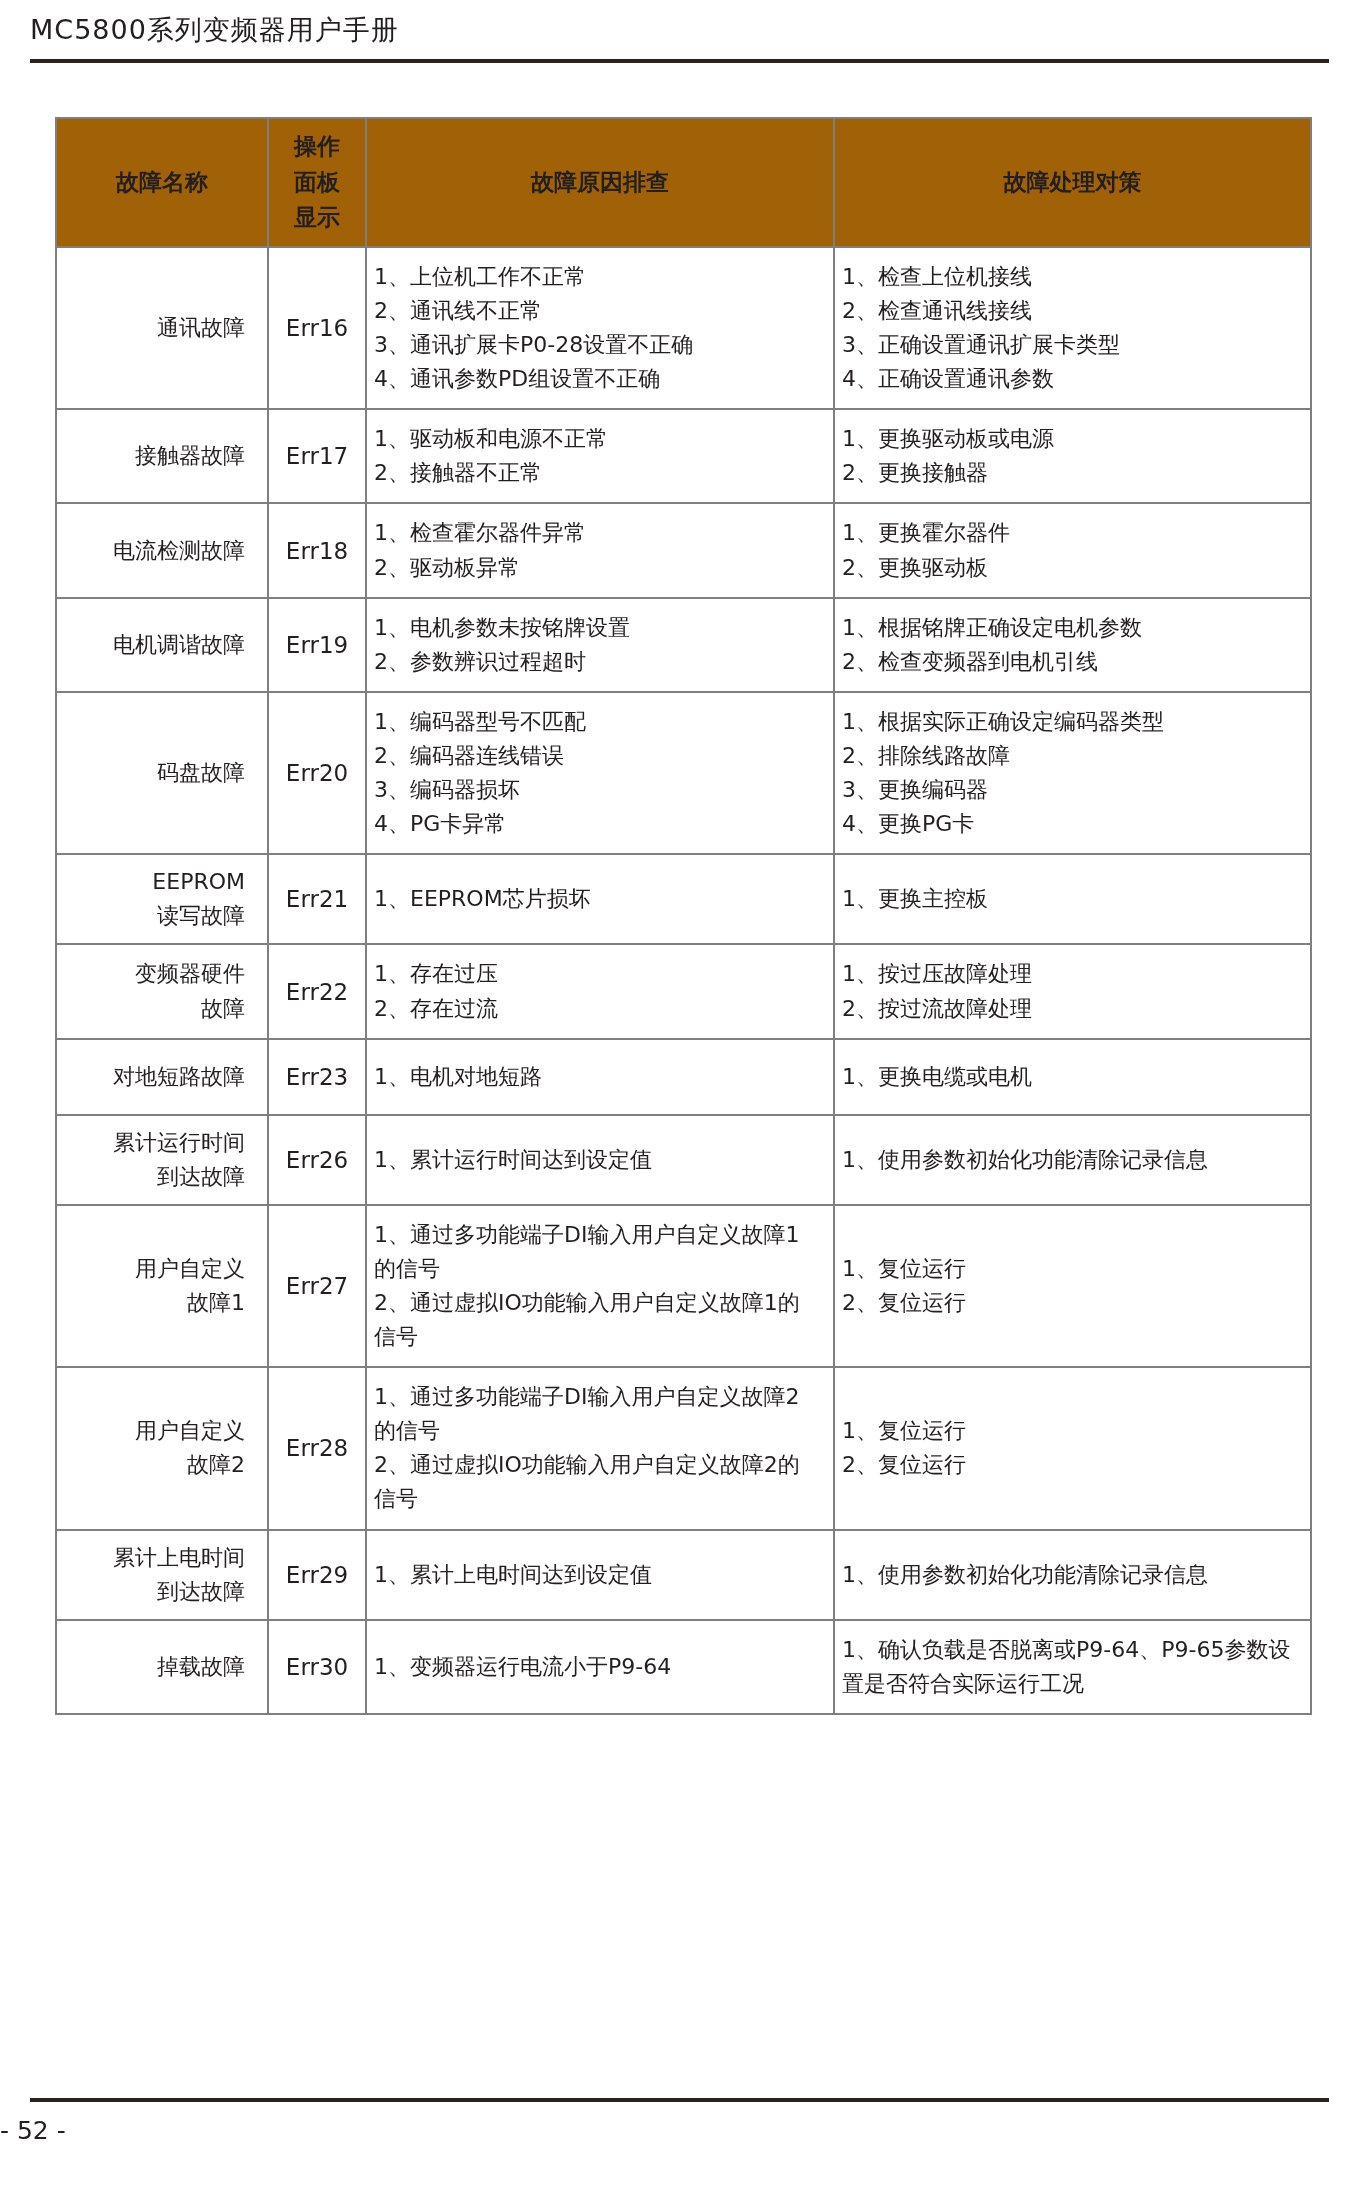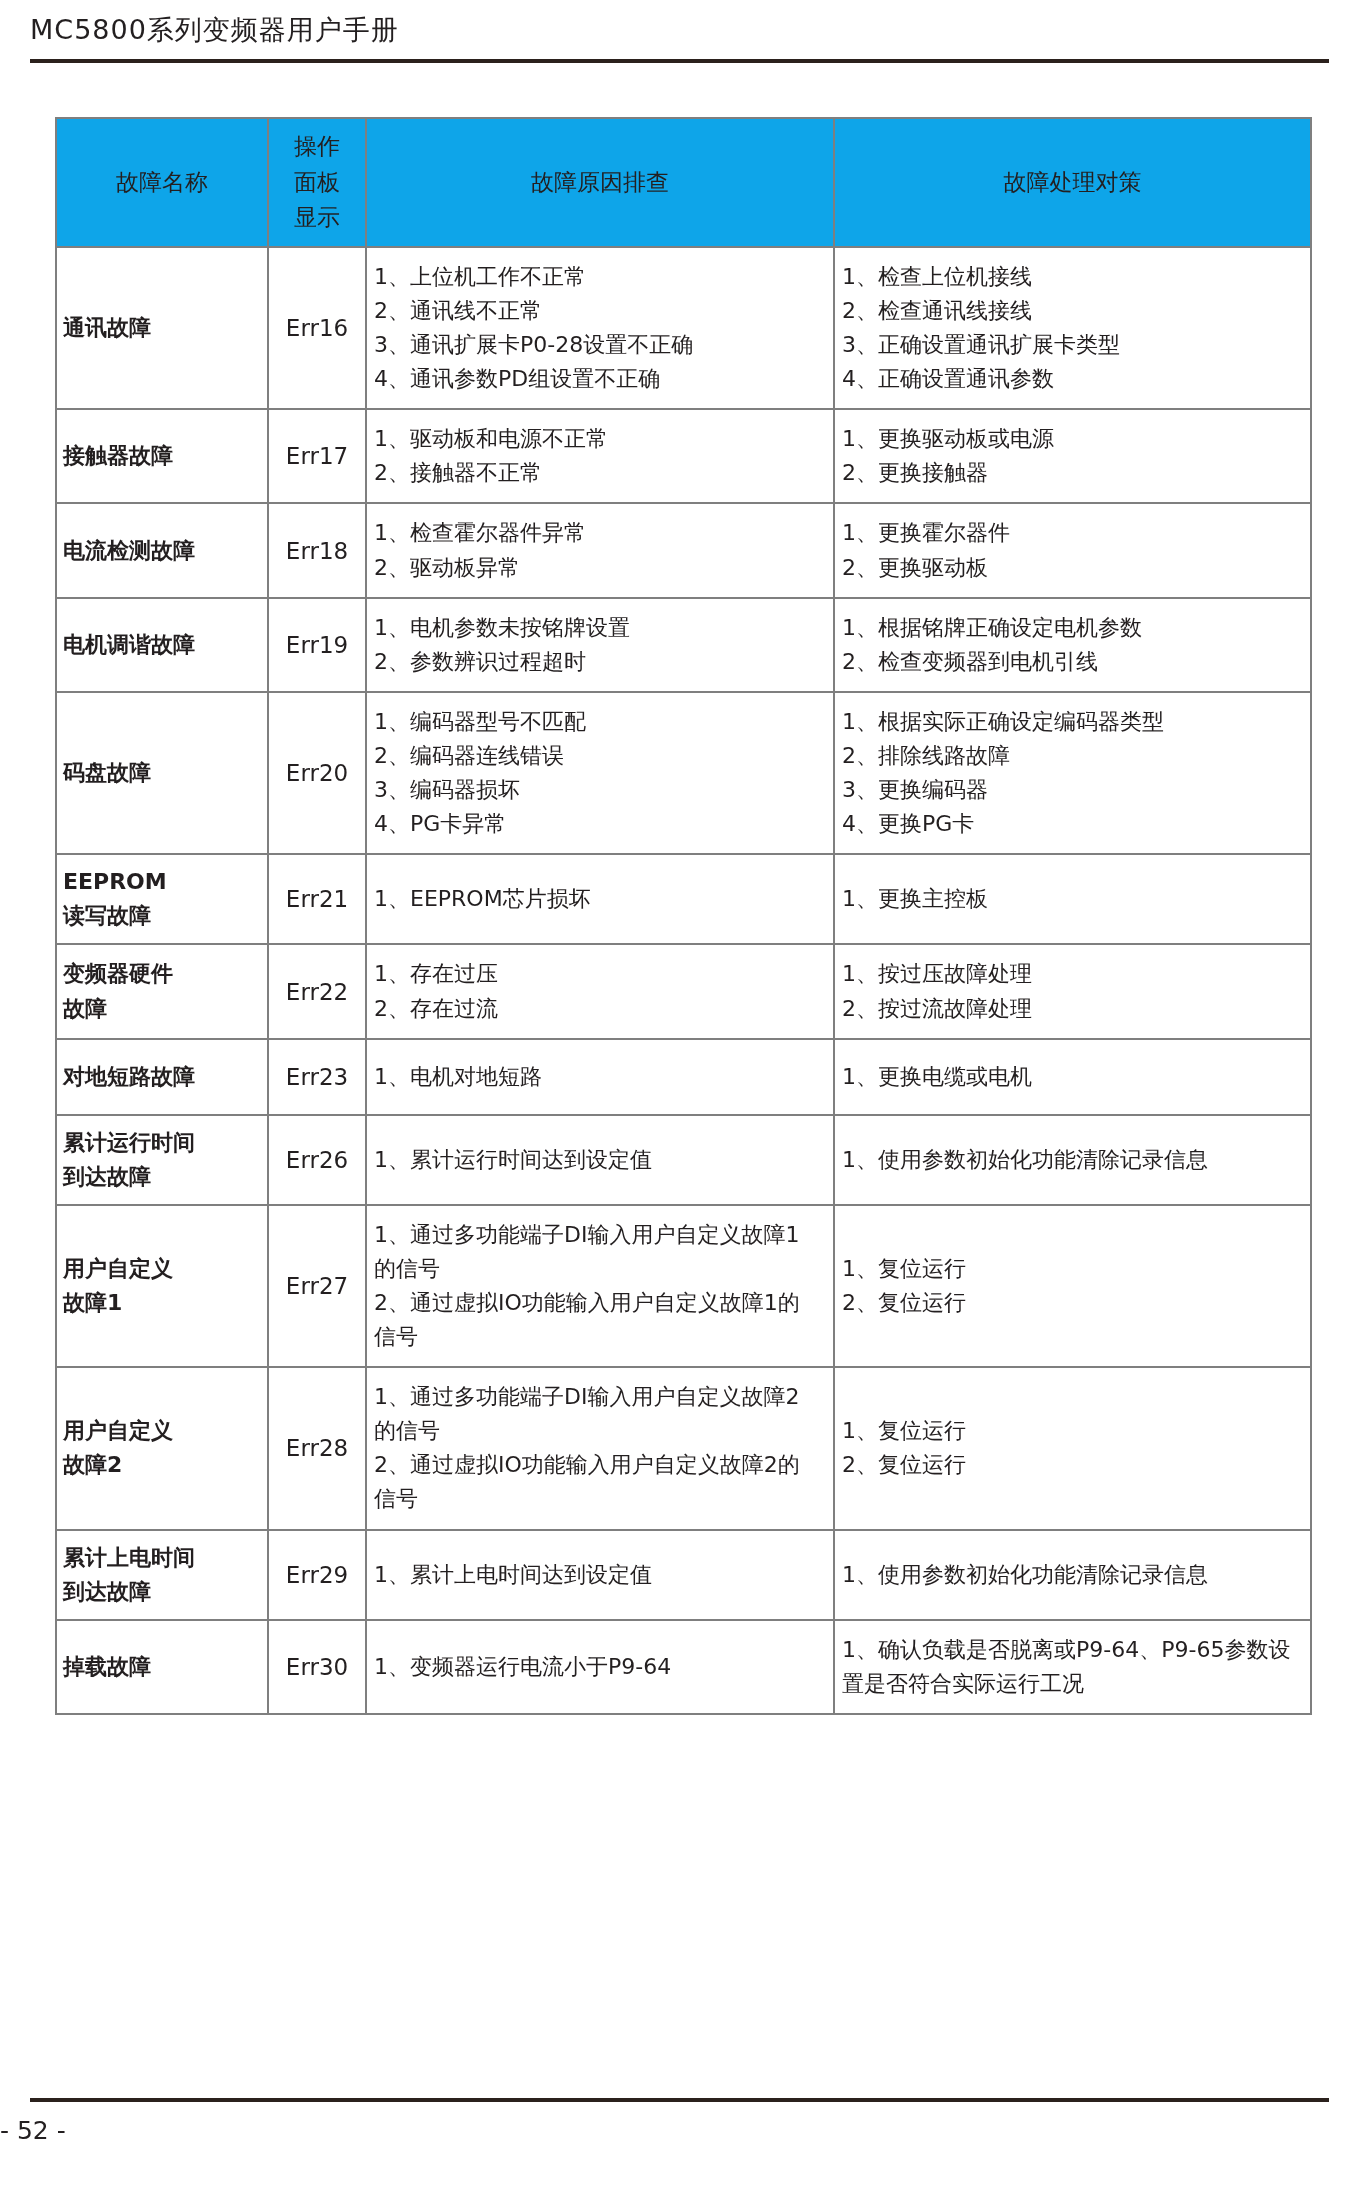--- a/index.html
+++ b/index.html
@@ -18,24 +18,24 @@
   }
   .doc-title { font-size: 27px; letter-spacing: 1px; }
 
   
   .fault-table {
     position: absolute; top: 117px; left: 55px; width: 1255px;
     border-collapse: collapse; table-layout: fixed; font-size: 22px;
   }
   .fault-table th, .fault-table td { border: 2px solid #7f7f7f; vertical-align: middle; }
   .fault-table thead th {
-    background: #0ea5e9; font-weight: normal; text-align: center;
+    background: #a16207; font-weight: bold; text-align: center;
     font-size: 23px; line-height: 1.55; white-space: pre-line; padding: 10px 4px;
   }
-  .cell-name  { text-align: left; white-space: pre-line; line-height: 1.55; padding: 10px 6px; font-weight: bold; }
+  .cell-name  { text-align: right; white-space: pre-line; line-height: 1.55; padding: 10px 22px; }
   .cell-code  { text-align: center; padding: 24px 2px; font-size: 23px; }
   .cell-cause, .cell-remedy { text-align: left; padding: 12px 12px 12px 7px; line-height: 1.55; }
   .item + .item { }
 
   
   .footer-rule { position: absolute; left: 30px; right: 28px; top: 2098px; border-top: 4px solid #2b211d; }
   .page-number { position: absolute; top: 2116px; left: 0; width: 100%; font-size: 25px; }
 </style>
 </head>
 <body>

